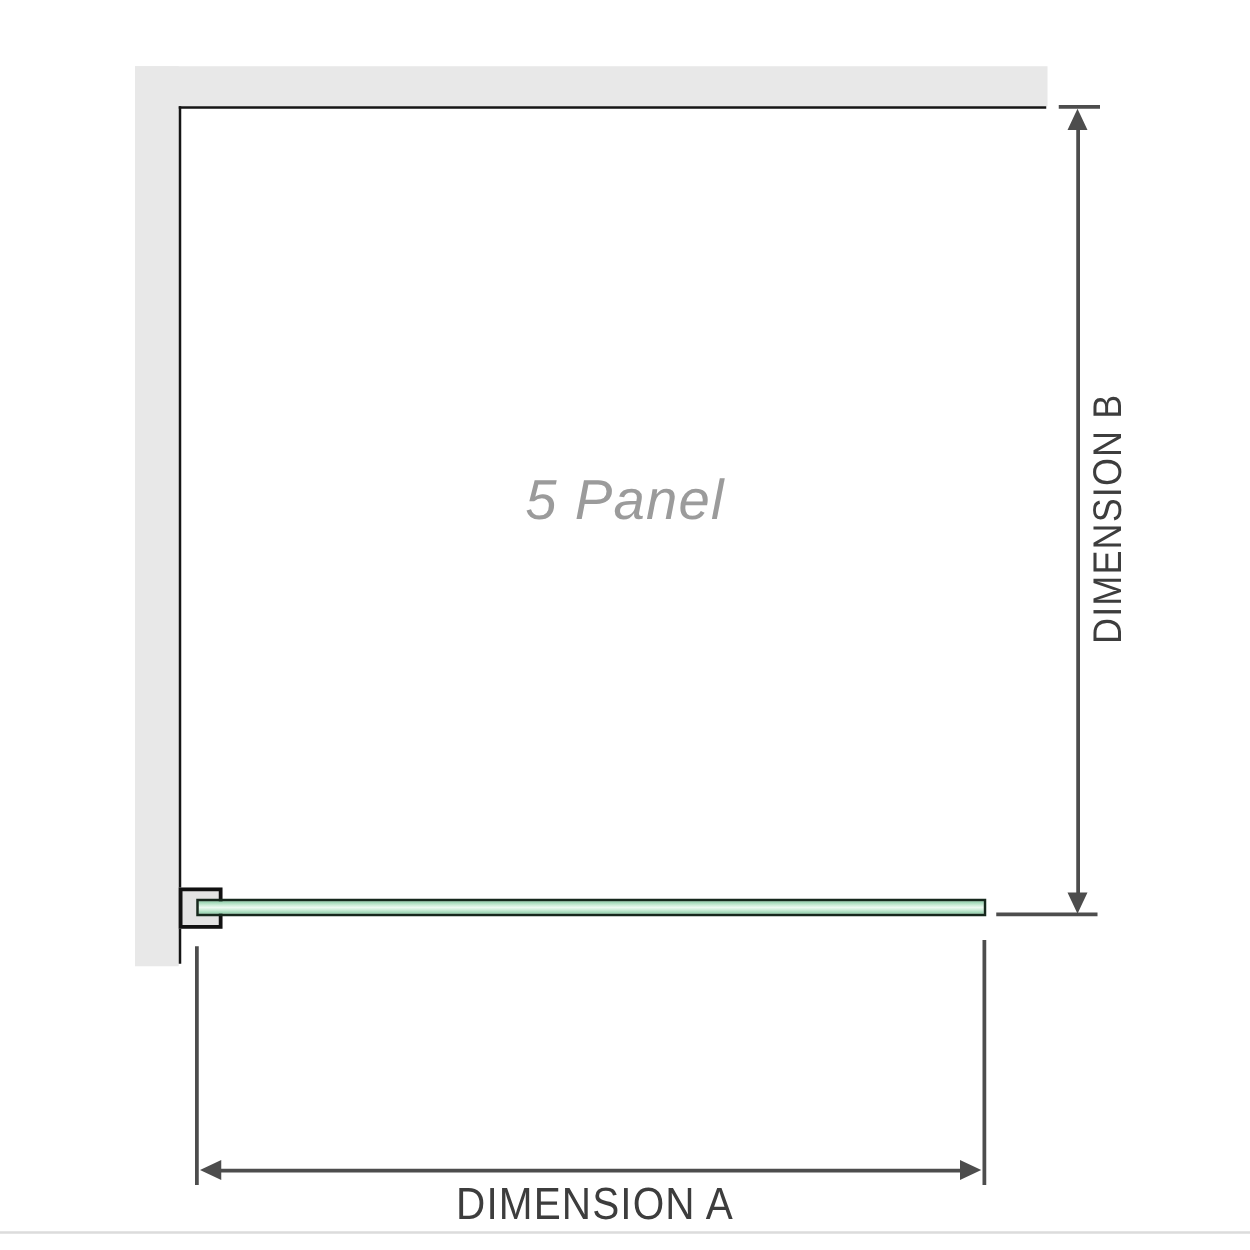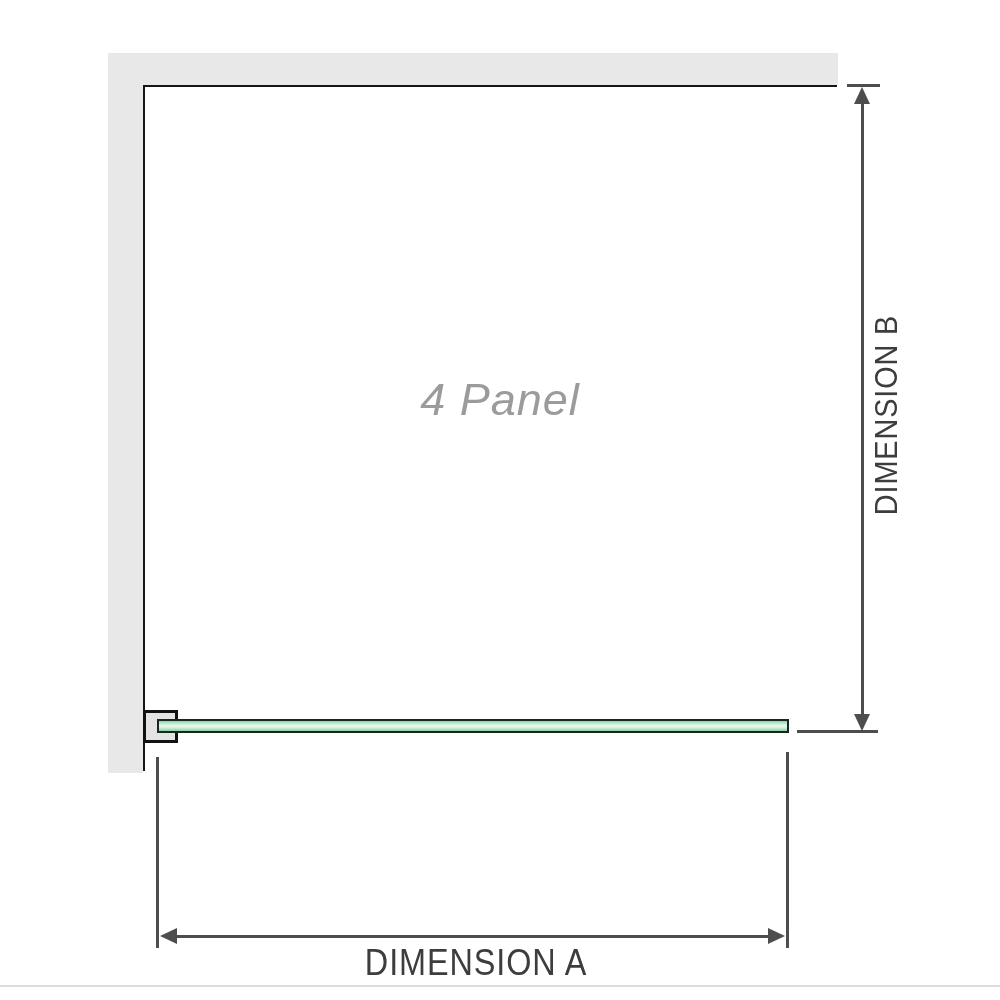--- a/index.html
+++ b/index.html
@@ -121,21 +121,21 @@
 </style>
 </head>
 <body>
 
 <div class="stage">
 
   <div class="abs wall wall-top"></div>
   <div class="abs wall wall-left"></div>
 
   <div class="abs glass-outline"></div>
-  <div class="abs panel-label">4 Panel</div>
+  <div class="abs panel-label">5 Panel</div>
 
   <div class="abs bracket"></div>
   <div class="abs glass-bar"></div>
 
   <div class="abs dim-line dimb-cap-top"></div>
   <div class="abs dim-line dimb-cap-bottom"></div>
   <div class="abs dim-line dimb-line"></div>
   <div class="abs arrow arrow-up"></div>
   <div class="abs arrow arrow-down"></div>
   <div class="abs dim-label dimb-label">DIMENSION B</div>

